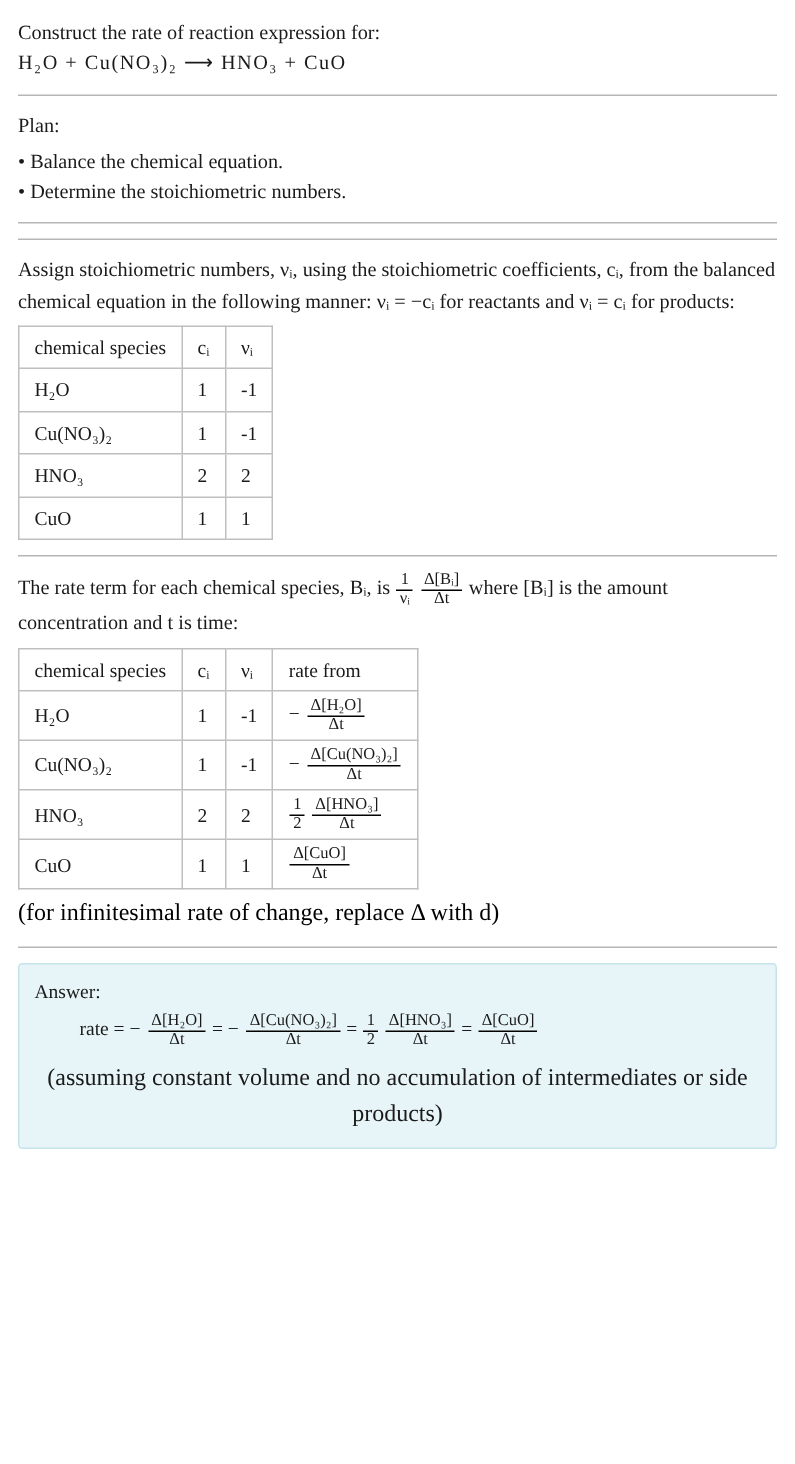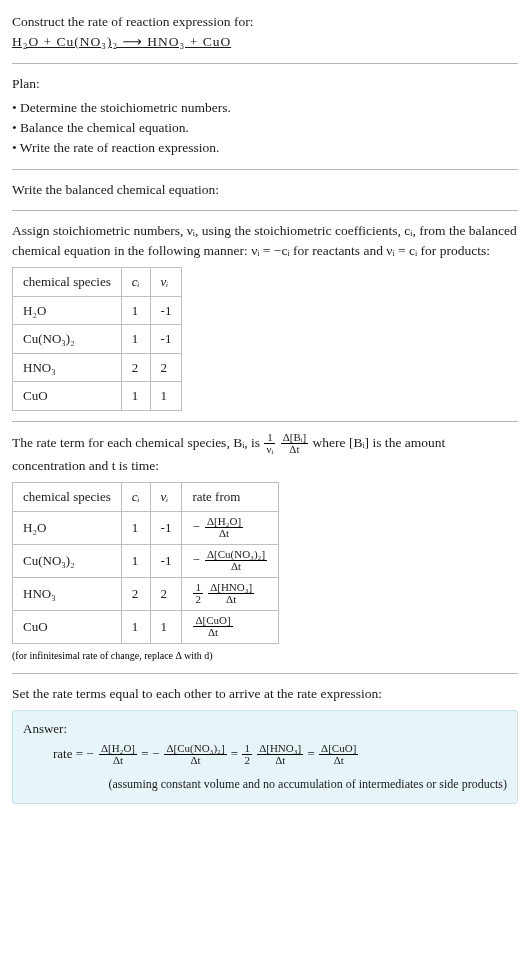--- a/index.html
+++ b/index.html
@@ -11,40 +11,40 @@
     background: #fff;
     width: 506px;
     line-height: 1.5;
   }
   .section { margin-bottom: 8px; }
   hr.sep {
     border: none;
     border-top: 1px solid #b6b6b6;
     margin: 10px 0;
   }
-  .arrow { letter-spacing: 1px; text-decoration: underline; }
+  .arrow { letter-spacing: 1px; }
   .bullet-list { margin: 4px 0 0 0; padding: 0; list-style: none; }
   .bullet-list li::before { content: "• "; }
 
   table.data {
     border-collapse: collapse;
     margin-top: 6px;
     font-size: 13px;
   }
   table.data th, table.data td {
     border: 1px solid #bfbfbf;
     padding: 4px 10px;
     text-align: left;
     vertical-align: middle;
   }
   table.data th {
     font-weight: normal;
     background: #fff;
   }
-  .ci, .vi { font-style: italic; }
+  .ci, .vi { }
 
   .frac {
     display: inline-block;
     text-align: center;
     vertical-align: middle;
     line-height: 1.05;
     font-size: 11px;
     margin: 0 1px;
   }
   .frac .num { display:block; border-bottom:1px solid #000; padding:0 2px; }
@@ -54,45 +54,43 @@
   .answer-box {
     background: #e8f5f8;
     border: 1px solid #c4e4ea;
     border-radius: 3px;
     padding: 8px 10px 10px 10px;
     margin-top: 6px;
     font-size: 13px;
   }
   .answer-box .ans-label { margin-bottom: 4px; }
   .answer-box .rate-line { margin-left: 30px; margin-bottom: 8px; }
-  .answer-box .assump { font-size: 12px; text-align:right; }
-
-  .hint { font-size: 10px; color: #000; margin-top:4px;}
+  .answer-box .assump { font-size: 16px; text-align:center; }
+
+  .hint { font-size: 16px; color: #000; margin-top:4px;}
 </style>
 </head>
 <body>
 
 <div class="section">
   <div>Construct the rate of reaction expression for:</div>
   <div class="arrow">H₂O + Cu(NO₃)₂ ⟶ HNO₃ + CuO</div>
 </div>
 <hr class="sep">
 
 <div class="section">
   <div>Plan:</div>
   <ul class="bullet-list">
+    <li>Balance the chemical equation.</li>
     <li>Determine the stoichiometric numbers.</li>
-    <li>Balance the chemical equation.</li>
-    <li>Write the rate of reaction expression.</li>
   </ul>
 </div>
 <hr class="sep">
 
 <div class="section">
-  <div>Write the balanced chemical equation:</div>
 </div>
 <hr class="sep">
 
 <div class="section">
   <div>Assign stoichiometric numbers, νᵢ, using the stoichiometric coefficients, cᵢ, from the balanced chemical equation in the following manner: νᵢ = −cᵢ for reactants and νᵢ = cᵢ for products:</div>
   <table class="data">
     <tbody>
         <tr>
       <th>chemical species</th>
       <th class="ci">cᵢ</th>
@@ -179,21 +177,20 @@
         <span class="frac"><span class="num">Δ[CuO]</span><span class="den">Δt</span></span>
       </td>
     </tr>
   </tbody>
     </table>
   <div class="hint">(for infinitesimal rate of change, replace Δ with d)</div>
 </div>
 <hr class="sep">
 
 <div class="section">
-  <div>Set the rate terms equal to each other to arrive at the rate expression:</div>
   <div class="answer-box">
     <div class="ans-label">Answer:</div>
     <div class="rate-line">
       <span>rate = </span>
       <span class="neg">−</span>
       <span class="frac"><span class="num">Δ[H₂O]</span><span class="den">Δt</span></span>
       <span> = </span>
       <span class="neg">−</span>
       <span class="frac"><span class="num">Δ[Cu(NO₃)₂]</span><span class="den">Δt</span></span>
       <span> = </span>

